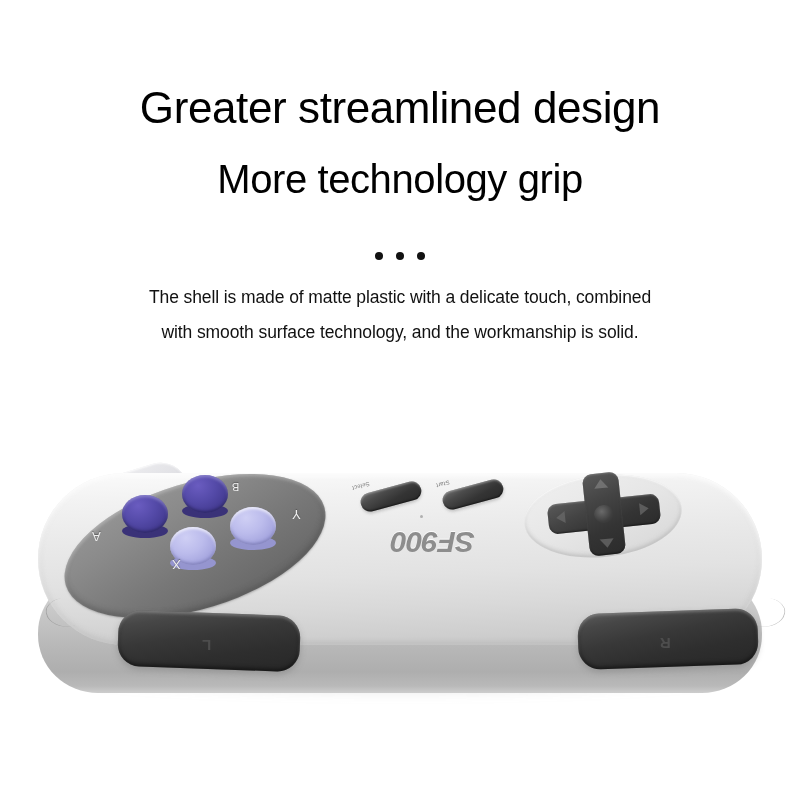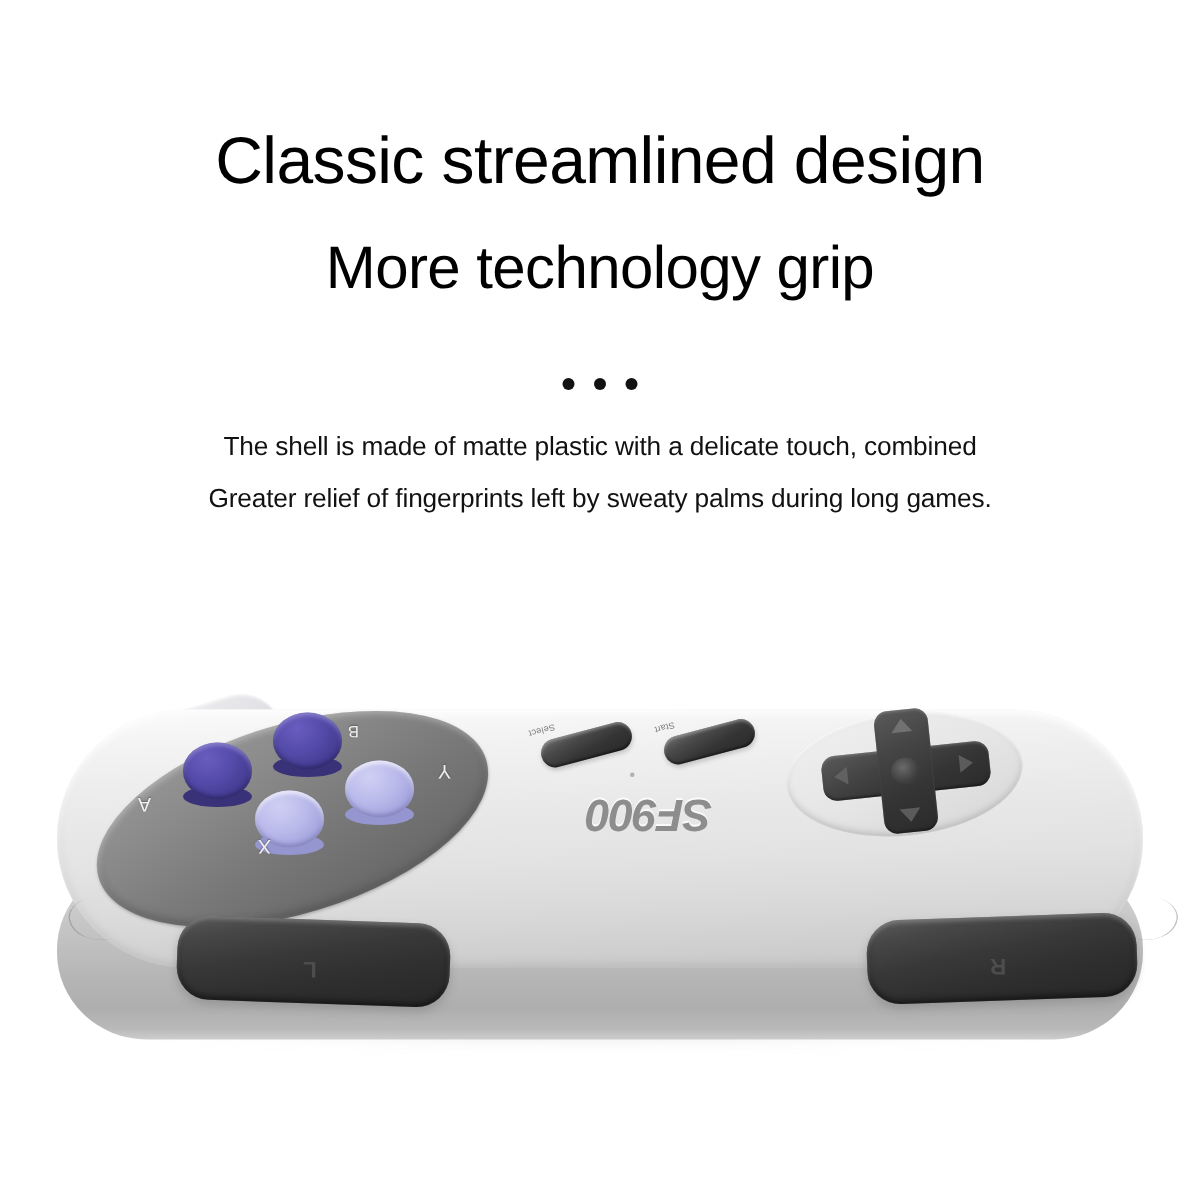--- a/index.html
+++ b/index.html
@@ -424,33 +424,33 @@
   #label-l { left: 172px; top: 182px; }
   #label-r { left: 630px; top: 180px; }
 </style>
 </head>
 <body>
 
 <div id="page">
 
   <div class="copy-block">
 
-    <div class="headline" id="headline-1">Classic streamlined design</div>
+    <div class="headline" id="headline-1">Greater streamlined design</div>
 
     <div class="headline" id="headline-2">More technology grip</div>
 
     <div class="dot-sep">
       <span></span>
       <span></span>
       <span></span>
     </div>
 
     <div class="body-copy">
       <p>The shell is made of matte plastic with a delicate touch, combined</p>
-      <p>Greater relief of fingerprints left by sweaty palms during long games.</p>
+      <p>with smooth surface technology, and the workmanship is solid.</p>
     </div>
   </div>
 
   <div id="controller-photo">
 
     <div class="shadow"></div>
 
     <div class="shell-side"></div>
     <div class="shell-side-gloss"></div>
 

